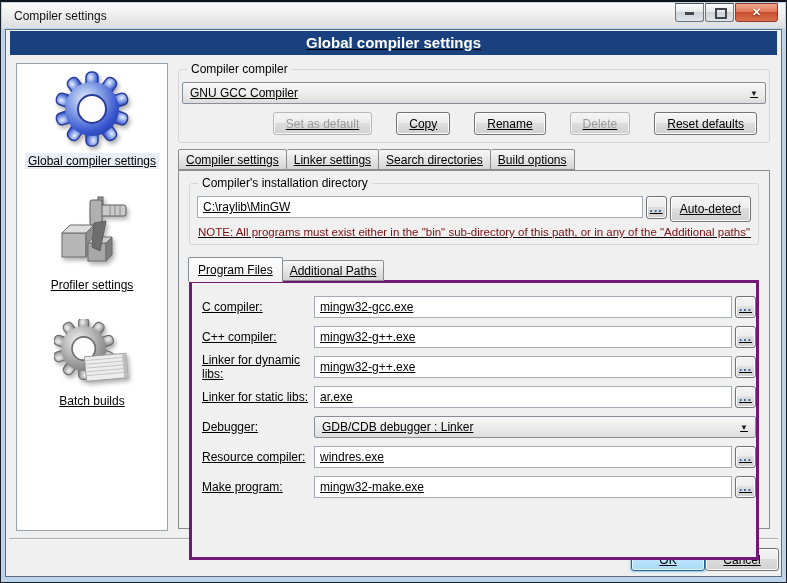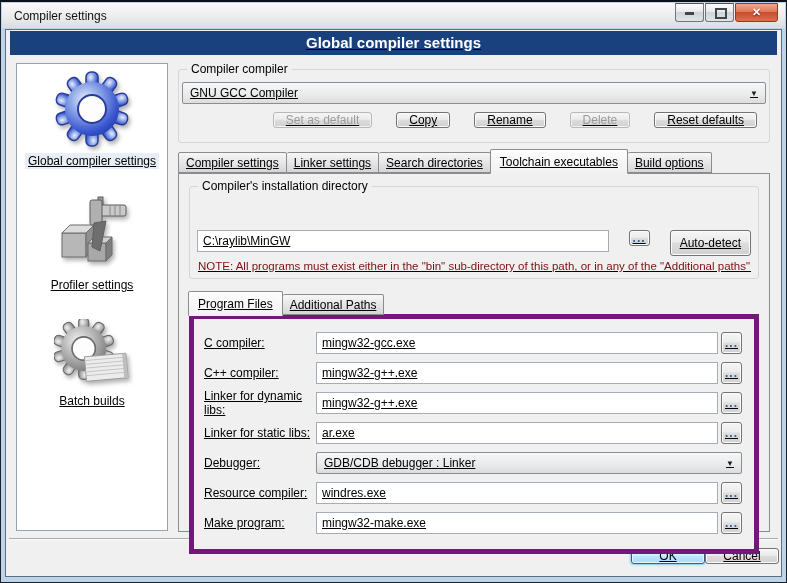--- a/index.html
+++ b/index.html
@@ -38,48 +38,48 @@
   
   .main{flex:1;display:flex;flex-direction:column;min-width:0;}
   .groupbox{border:1px solid #d6d6d6;border-radius:3px;position:relative;background:#f0f0f0;}
   .gb-label{position:absolute;top:-8px;left:8px;background:#f0f0f0;padding:0 4px;font-size:12px;}
   #selGroup{height:72px;margin-top:6px;flex:none;}
   .combo{margin:12px 3px 0 3px;height:22px;box-sizing:border-box;border:1px solid #868e99;border-radius:2px;
          background:linear-gradient(#f7f7f7,#ebebeb 55%,#dddddd);display:flex;align-items:center;
          padding:0 7px;cursor:default;}
   .combo .arrow{margin-left:auto;font-size:8px;color:#1c1c1c;}
   .btnrow{display:flex;justify-content:flex-end;align-items:center;margin-top:8px;padding-right:12px;gap:24px;}
-  .btn{height:16px;box-sizing:border-box;border:1px solid #737373;border-radius:3px;
+  .btn{height:23px;box-sizing:border-box;border:1px solid #737373;border-radius:3px;
        background:linear-gradient(#f5f5f5,#ececec 45%,#dddddd 50%,#d0d0d0);
        font-family:"Liberation Sans",sans-serif;font-size:12px;color:#000;
        display:inline-flex;align-items:center;justify-content:center;
        box-shadow:inset 0 0 0 1px #fcfcfc;padding:0 12px;cursor:default;white-space:nowrap;}
   .btn.disabled{color:#9a9a9a;border-color:#b8b8b8;box-shadow:inset 0 0 0 1px #f4f4f4;}
   
   .tabs{display:flex;align-items:flex-end;margin-top:6px;position:relative;z-index:2;flex:none;}
   .tab{height:21px;box-sizing:border-box;padding:0 7px;display:flex;align-items:center;
        background:linear-gradient(#f7f7f7,#e3e3e3 60%,#d5d5d5);border:1px solid #8a8d90;
        border-left-width:0;font-size:12px;white-space:nowrap;border-radius:2px 2px 0 0;cursor:default;}
   .tab:first-child{border-left-width:1px;}
   .tab.active{height:25px;background:linear-gradient(#fdfdfd,#f1f1f1);border-left-width:1px;
        margin-left:-1px;margin-bottom:-1px;border-bottom:1px solid #f1f1f1;z-index:3;padding:0 9px;}
   .tabpanel{border:1px solid #8a8d90;background:#f0f0f0;height:359px;box-sizing:border-box;
        padding:10px 10px 0 10px;position:relative;z-index:1;}
   
   #instGroup{margin-top:2px;padding:12px 7px 3px 7px;}
-  .inst-row{display:flex;gap:20px;margin-top:31px;}
+  .inst-row{display:flex;gap:3px;}
   .textbox{flex:1;height:22px;box-sizing:border-box;border:1px solid #a5acb5;background:#fff;
        font-family:"Liberation Sans",sans-serif;font-size:12px;padding:0 5px;color:#000;min-width:0;}
   .btn.small{width:21px;flex:none;padding:0;color:#2f5e9e;font-weight:bold;letter-spacing:1px;}
   .btn.autodetect{padding:12px 9px;flex:none;}
   .note{color:#7c0f12;font-size:11.5px;margin:4px 0 3px 1px;white-space:nowrap;overflow:hidden;}
   
   .subtabs{display:flex;align-items:flex-end;margin-top:12px;position:relative;z-index:2;}
-  .subpanel{border:5px solid #701a75;height:240px;box-sizing:border-box;margin-top:-1px;
-       background:#f0f0f0;padding:13px 12px 0 10px;}
+  .subpanel{border:3px solid #701a75;height:280px;box-sizing:border-box;margin-top:-1px;
+       background:#f0f0f0;padding:13px 0 0 10px;}
   .frow{display:flex;align-items:center;height:22px;margin-bottom:8px;}
   .frow .flabel{width:112px;flex:none;font-size:12px;}
   .frow .btn.small{margin-left:3px;height:22px;}
   .frow .combo{margin:0;flex:1;}
   
   .sep{height:1px;background:#ababab;margin:7px 3px 0 3px;box-shadow:0 1px 0 #fafafa;flex:none;}
   .footer{display:flex;justify-content:flex-end;margin-top:9px;padding-right:2px;}
   .btn.ok{width:74px;background:linear-gradient(#eaf6fd,#d9f0fc 45%,#bee6fd 50%,#a7d9f5);
        border-color:#2c628b;box-shadow:inset 0 0 0 1px #e9f6fd,0 0 2px 1px #8ecbe8;}
   .btn.cancel{width:74px;}
@@ -212,21 +212,20 @@
             <div class="btn">Rename</div>
             <div class="btn disabled">Delete</div>
             <div class="btn">Reset defaults</div>
           </div>
         </div>
 
         <div class="tabs">
           <div class="tab">Compiler settings</div>
           <div class="tab">Linker settings</div>
           <div class="tab">Search directories</div>
-          <div class="tab active">Toolchain executables</div>
           <div class="tab">Build options</div>
 
         </div>
 
         <div class="tabpanel">
 
           <div class="groupbox" id="instGroup">
             <span class="gb-label">Compiler's installation directory</span>
             <div class="inst-row">
               <input class="textbox" value="C:\raylib\MinGW" style="">

